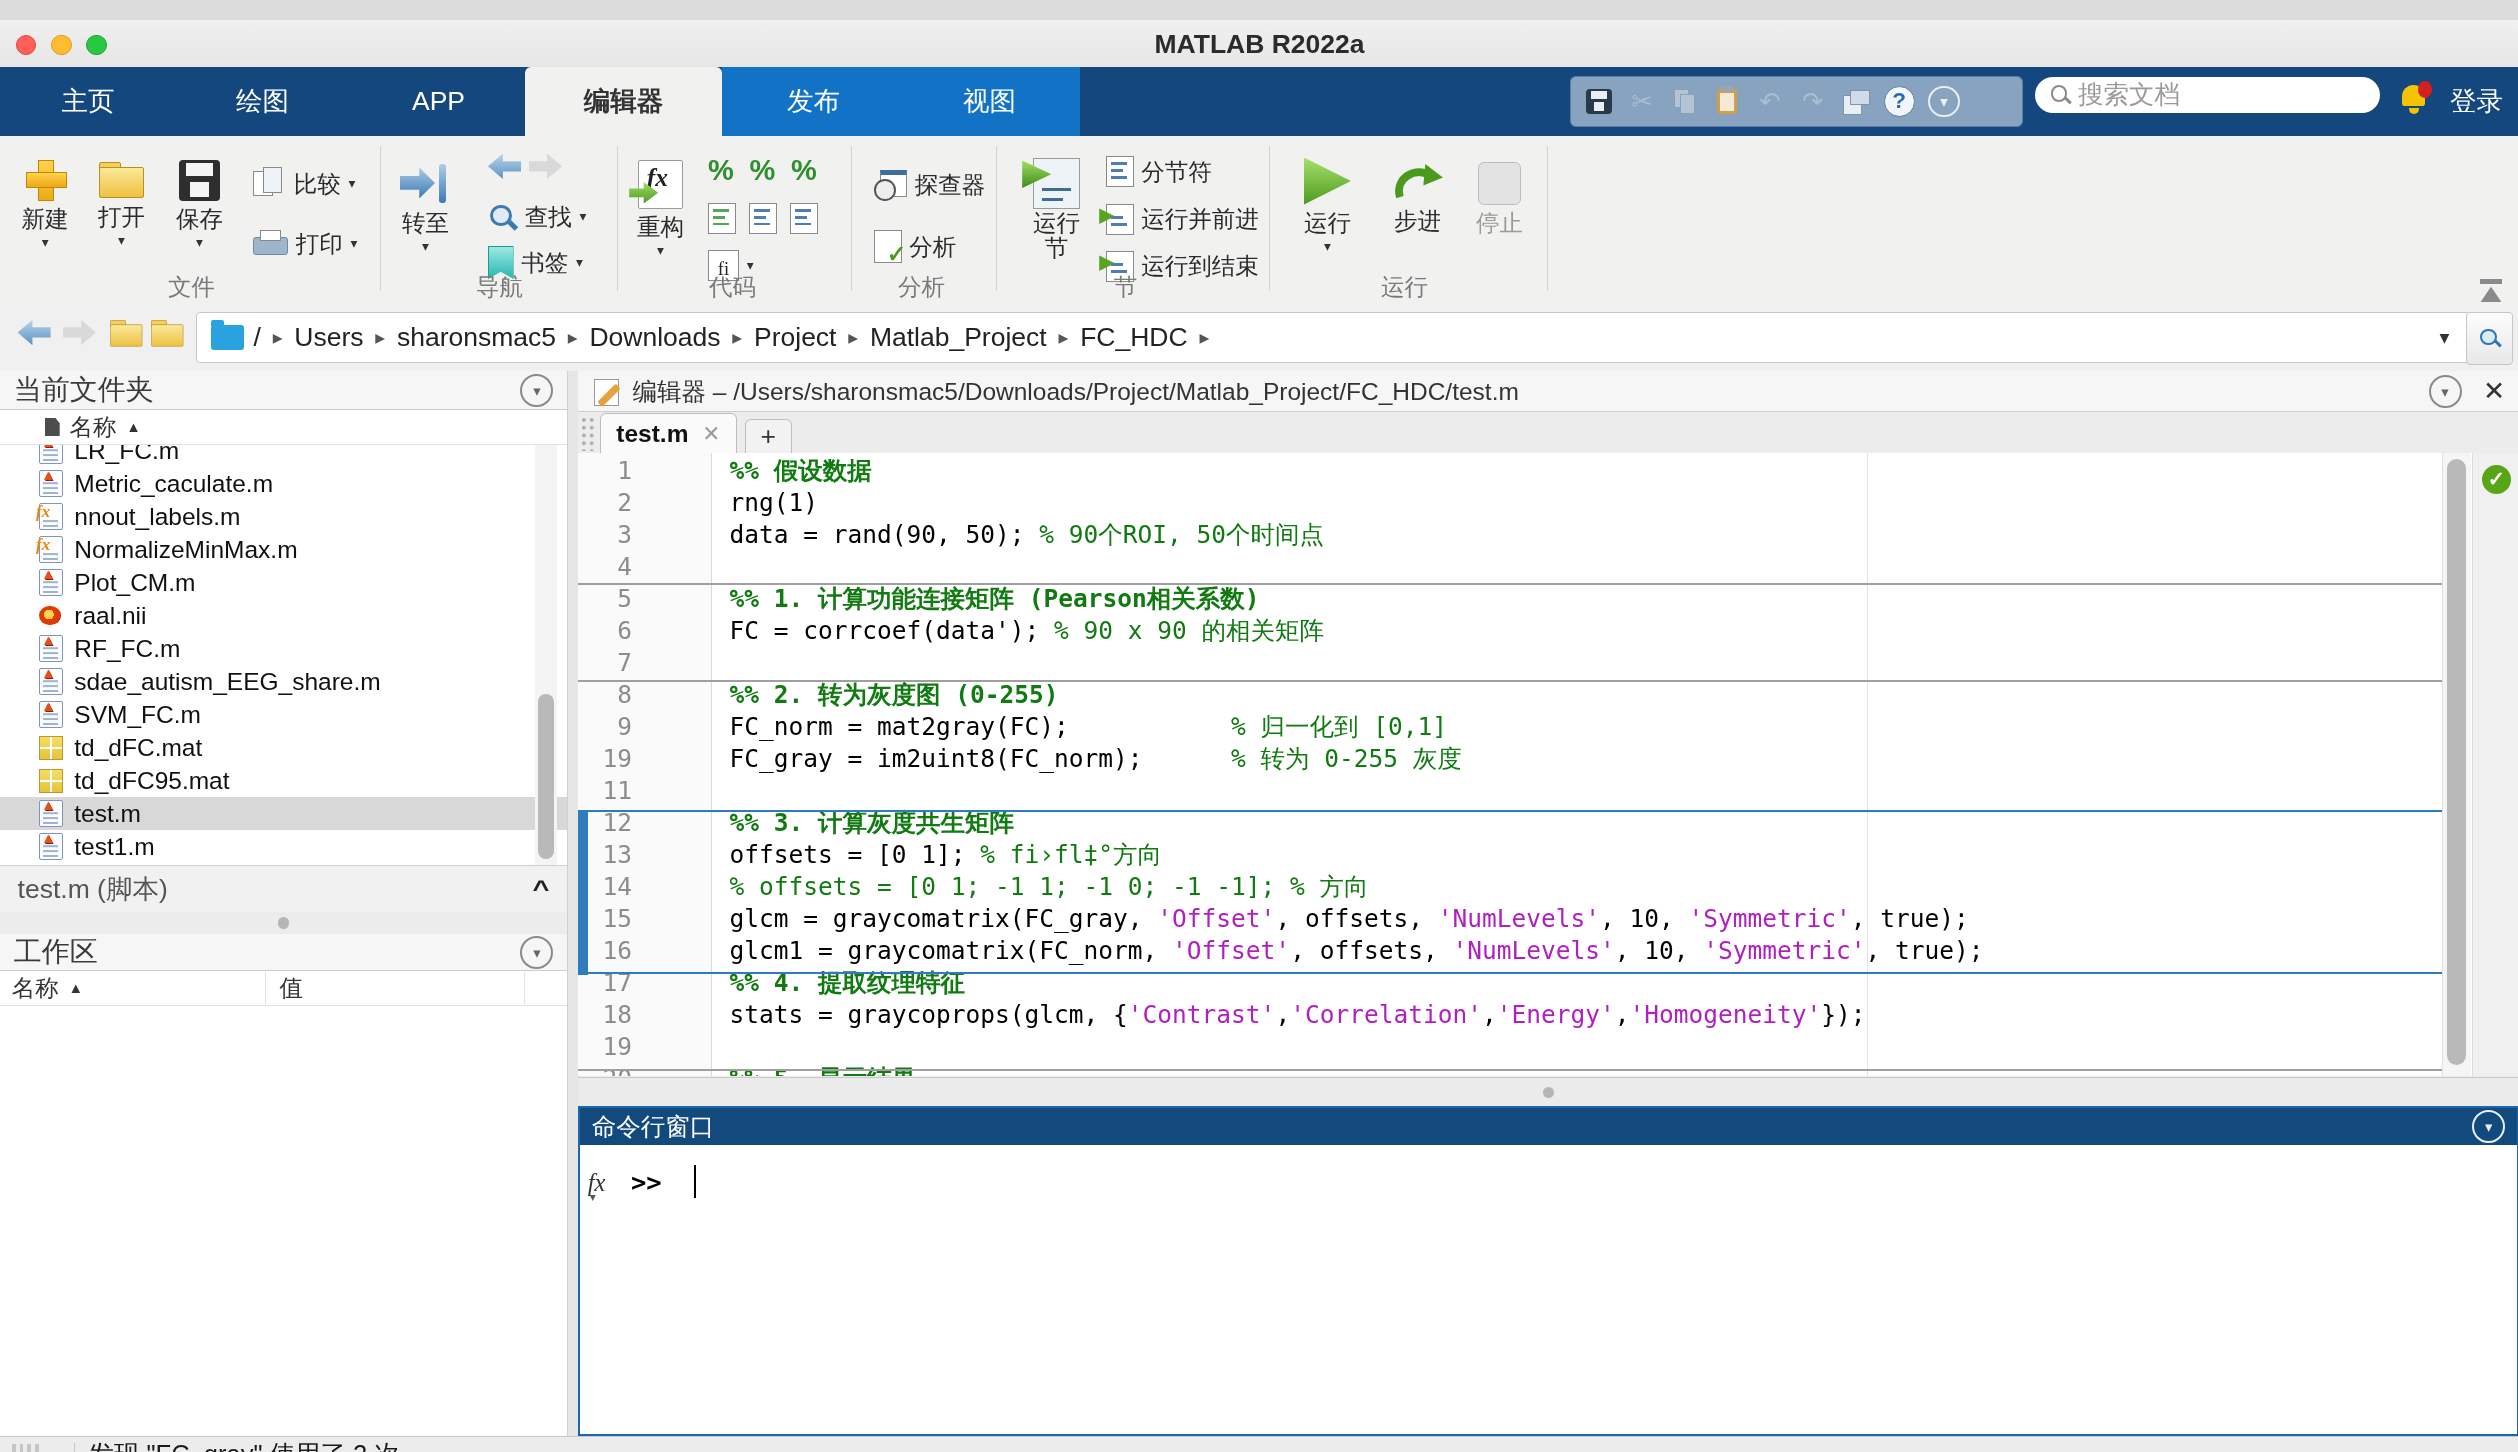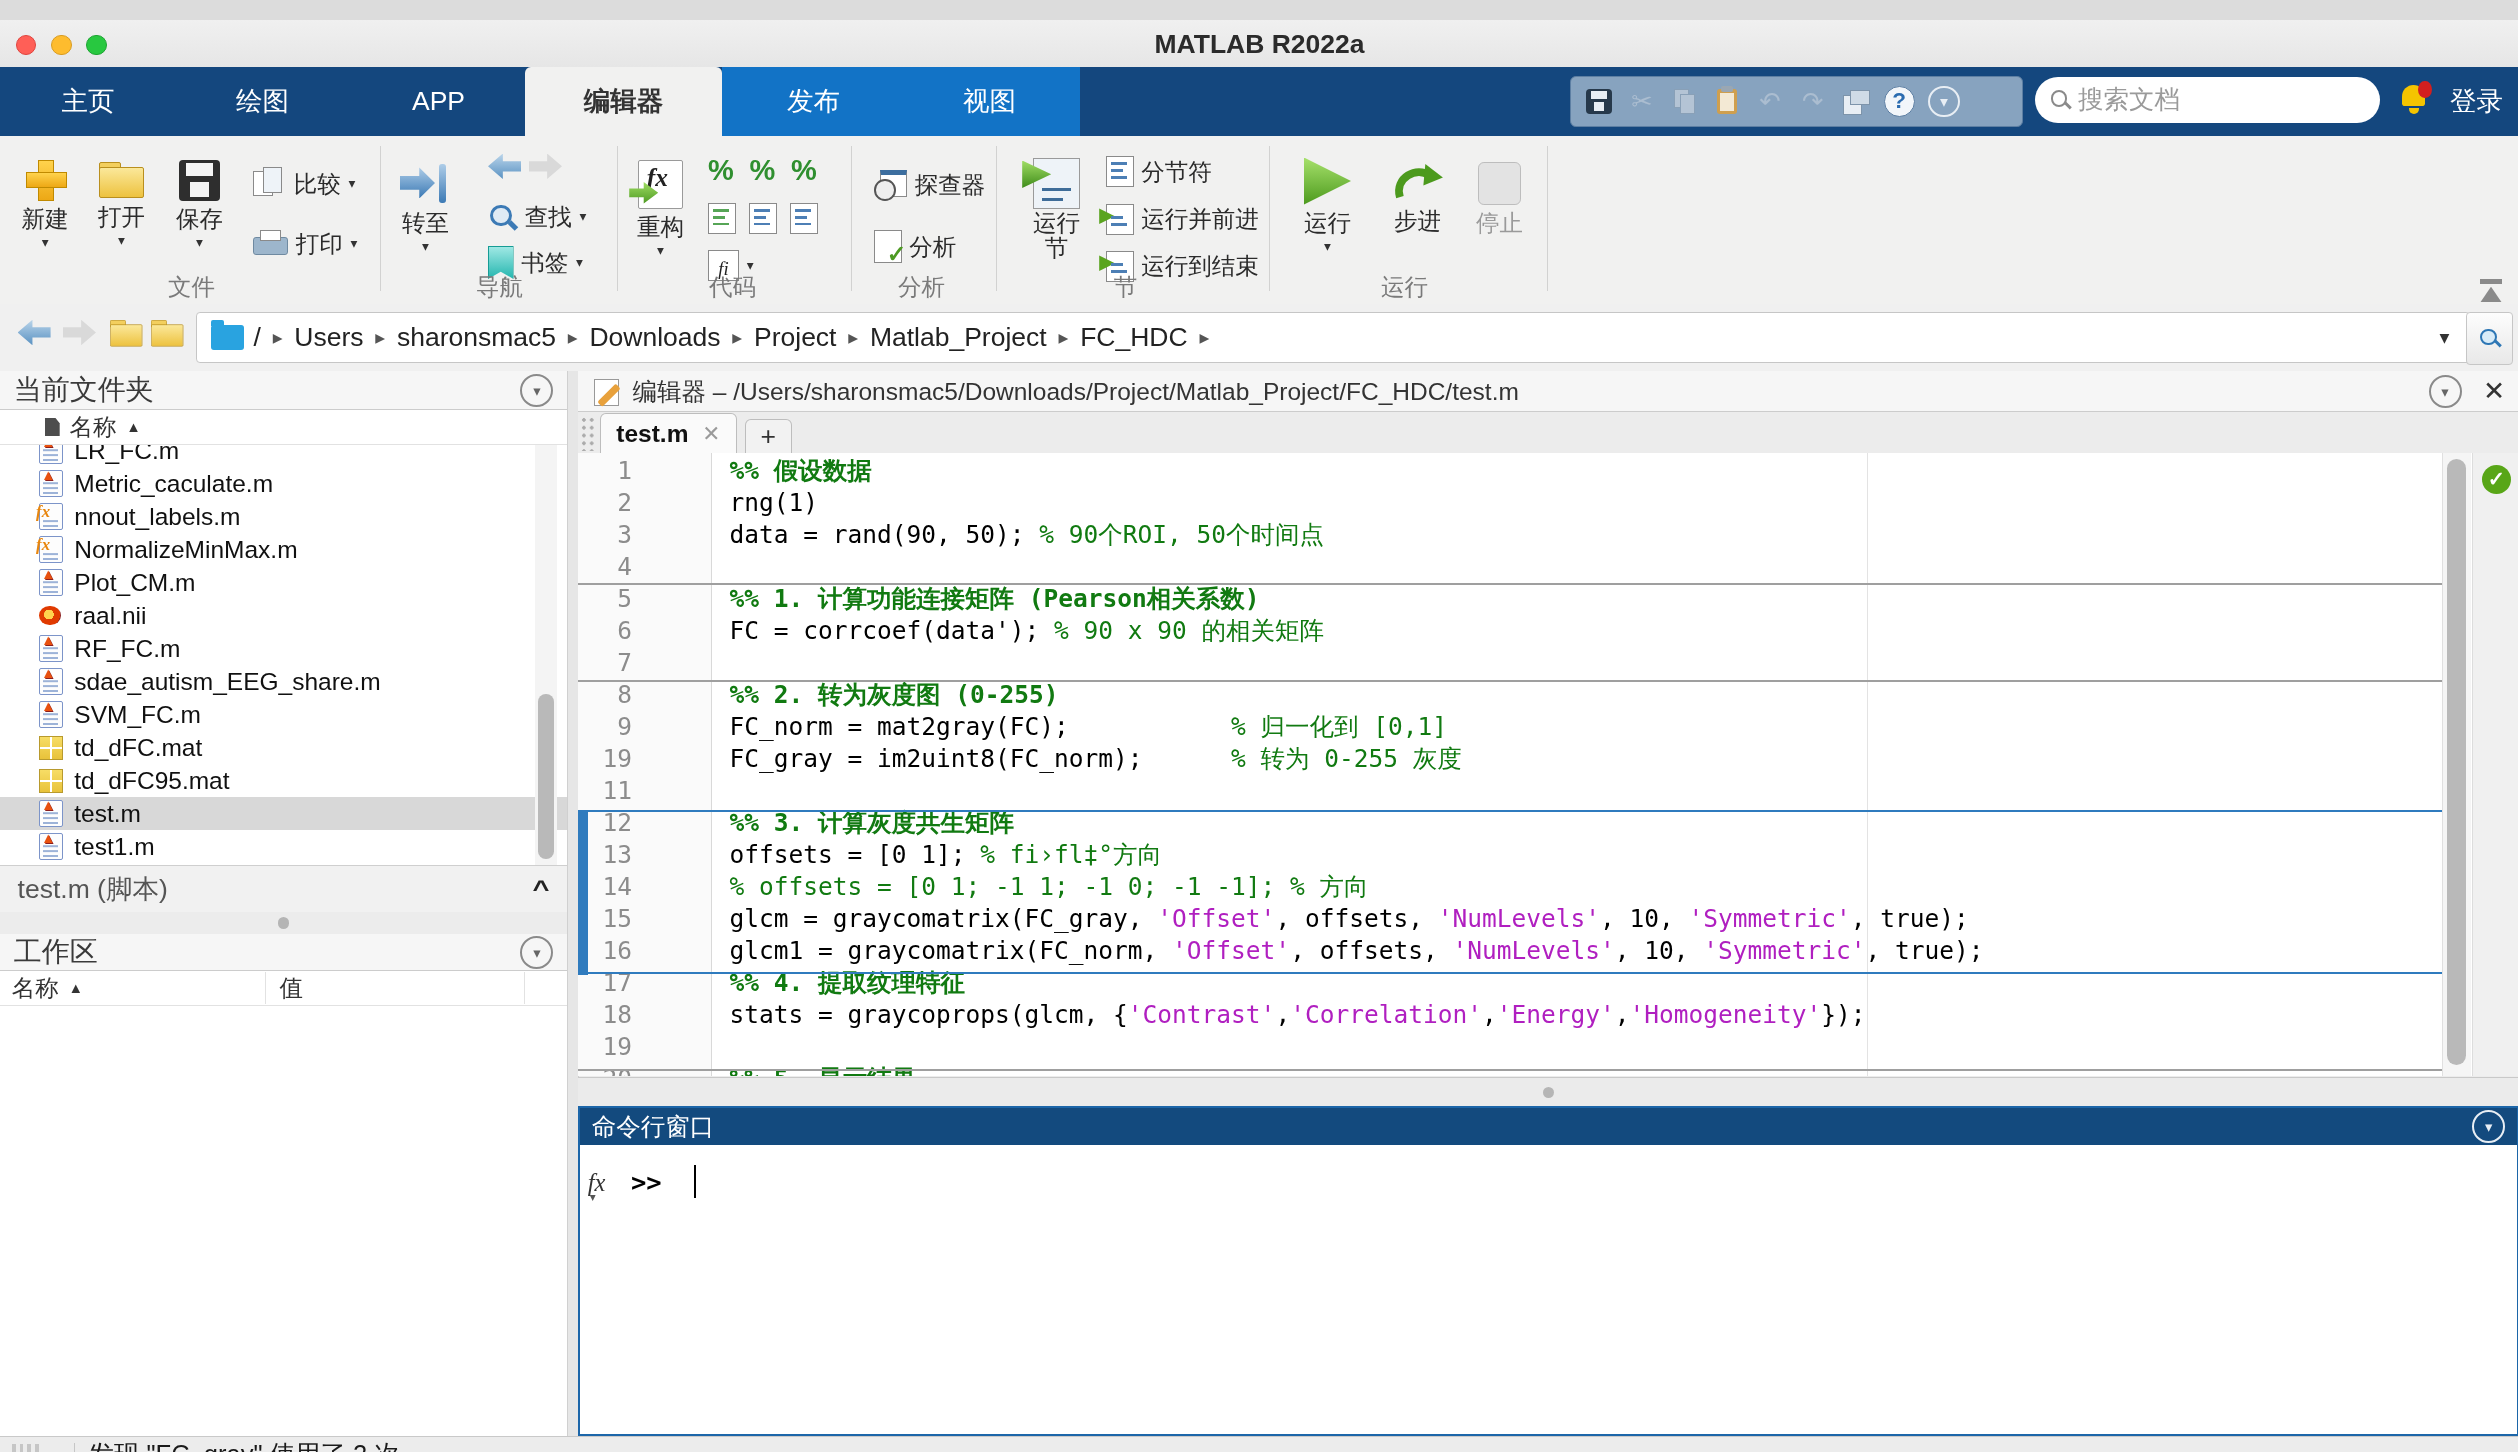--- a/index.html
+++ b/index.html
@@ -27,21 +27,21 @@
   .q-copy:before,.q-copy:after{content:"";position:absolute;width:13.7px;height:17.6px;background:#c3d0dd;border:1px solid #8aa0b5;}
   .q-copy:before{left:0;top:0;} .q-copy:after{left:5.9px;top:5.9px;}
   .q-paste{position:relative;width:19.6px;height:25.5px;background:#cf9f4e;border-radius:2.9px;}
   .q-paste:before{content:"";position:absolute;left:3.9px;top:-2.9px;width:11.8px;height:5.9px;background:#9aa7b3;border-radius:2px;}
   .q-paste:after{content:"";position:absolute;left:2.9px;top:4.9px;width:13.7px;height:17.6px;background:#f3e9d4;}
   .q-win{position:relative;width:25.5px;height:23.5px;}
   .q-win:before{content:"";position:absolute;left:0;top:5.9px;width:17.6px;height:17.6px;background:#e8eef4;border:1px solid #7d94aa;}
   .q-win:after{content:"";position:absolute;left:7.8px;top:0;width:17.6px;height:13.7px;background:#cfdbe6;border:1px solid #7d94aa;}
   .q-help{width:29px;height:29px;border-radius:50%;background:#f2f6fa;color:#2b6cb0;font-weight:bold;font-size:22.5px;display:flex;align-items:center;justify-content:center;border:1px solid #5d7fa3;}
   .q-drop{width:27.4px;height:27.4px;border-radius:50%;border:2px solid #e8eef4;color:#e8eef4;font-size:15.7px;display:flex;align-items:center;justify-content:center;}
-  .searchbox{position:absolute;left:2035px;top:9.8px;width:345px;height:46px;background:#fff;border-radius:23.5px;display:flex;align-items:center;padding:0 15.7px;box-sizing:border-box;gap:7.8px;}
+  .searchbox{position:absolute;left:2035px;top:9.8px;width:345px;height:36px;background:#fff;border-radius:23.5px;display:flex;align-items:center;padding:0 15.7px;box-sizing:border-box;gap:7.8px;}
   .mag{width:19.6px;height:19.6px;position:relative;flex:0 0 auto;}
   .mag:before{content:"";position:absolute;left:0;top:0;width:12.7px;height:12.7px;border:2.9px solid #8a8a8a;border-radius:50%;}
   .mag:after{content:"";position:absolute;left:13.7px;top:13.7px;width:7.8px;height:2.9px;background:#8a8a8a;transform:rotate(45deg);}
   .search-ph{color:#9a9a9a;font-size:25.5px;}
   .bell{position:absolute;left:2399px;top:15.7px;width:29px;height:33px;}
   .bell:before{content:"";position:absolute;left:2.9px;top:2px;width:23.5px;height:21.6px;background:#f5c400;border-radius:11.8px 11.8px 2.9px 2.9px;}
   .bell:after{content:"";position:absolute;left:9.8px;top:25.5px;width:9.8px;height:5.9px;background:#f5c400;border-radius:0 0 4.9px 4.9px;}
   .bell .dot{position:absolute;right:-3.9px;top:-2px;width:13.7px;height:17.6px;background:#d31f1f;border-radius:50%;}
   .signin{position:absolute;left:2450px;top:0;height:69px;line-height:69px;color:#fff;font-size:26.5px;}
   
@@ -80,21 +80,21 @@
   .bm-ic{width:23.5px;height:31px;background:linear-gradient(#9fe8e4,#27b7b0);border:1px solid #169c95;clip-path:polygon(0 0,100% 0,100% 100%,50% 78%,0 100%);}
   .fx-ic{position:relative;width:43px;height:47px;background:#fff;border:1px solid #9a9a9a;border-radius:2px;}
   .fx-ic .fxt{position:absolute;left:7.8px;top:2px;font-family:"Liberation Serif",serif;font-style:italic;font-weight:bold;font-size:25.5px;color:#222;}
   .fx-ic .garr{position:absolute;left:-9.8px;bottom:3.9px;width:29px;height:21.6px;background:linear-gradient(#9fdc63,#4d9a22);clip-path:polygon(0 30%,50% 30%,50% 0,100% 50%,50% 100%,50% 70%,0 70%);}
   .pct{font-size:29px;font-weight:bold;color:#2f8f2f;line-height:29px;}
   .mini-doc{position:relative;width:25.5px;height:29px;background:#fff;border:1px solid #8a8a8a;}
   .mini-doc .l1,.mini-doc .l2,.mini-doc .l3{position:absolute;left:3.9px;height:2.9px;background:#56a556;}
   .mini-doc .l1{top:4.9px;width:15.7px;} .mini-doc .l2{top:11.8px;width:11.8px;} .mini-doc .l3{top:18.6px;width:15.7px;}
   .mini-doc.blue .l1,.mini-doc.blue .l2,.mini-doc.blue .l3{background:#4d7fb5;}
   .mini-doc .gplay{position:absolute;left:-7.8px;top:3.9px;width:15.7px;height:15.7px;background:#5aa41f;clip-path:polygon(0 0,100% 50%,0 100%);}
-  .fi-ic{position:relative;width:29px;height:29px;background:#fff;border:1px solid #8a8a8a;font-family:"Liberation Serif",serif;font-style:italic;font-size:18.6px;color:#222;display:flex;align-items:flex-end;justify-content:center;}
+  .fi-ic{position:relative;width:29px;height:29px;background:#fff;border:1px solid #8a8a8a;font-family:"Liberation Serif",serif;font-size:18.6px;color:#222;display:flex;align-items:flex-end;justify-content:center;}
   .prof-ic{position:relative;width:33px;height:31px;}
   .prof-ic:before{content:"";position:absolute;right:0;top:0;width:25.5px;height:21.6px;background:#fff;border:1px solid #8a8a8a;border-top:5.9px solid #3c6e9f;}
   .prof-ic:after{content:"";position:absolute;left:0;bottom:0;width:17.6px;height:17.6px;background:#eee;border:2px solid #555;border-radius:50%;}
   .ana-ic{position:relative;width:25.5px;height:31px;background:#fff;border:1px solid #8a8a8a;}
   .ana-ic:after{content:"✓";position:absolute;right:-5.9px;bottom:-5.9px;color:#4d9a22;font-weight:bold;font-size:23.5px;}
   .runsec-ic{position:relative;width:45px;height:49px;background:#eef3f8;border:1px solid #9a9a9a;}
   .runsec-ic .p{position:absolute;left:-11.8px;top:2px;width:29px;height:27.4px;background:linear-gradient(#9fdc63,#3f8c1a);clip-path:polygon(0 0,100% 50%,0 100%);}
   .runsec-ic .b1,.runsec-ic .b2{position:absolute;left:7.8px;height:3.9px;background:#3f6d99;}
   .runsec-ic .b1{top:29px;width:29px;} .runsec-ic .b2{top:39px;width:21.6px;}
   .play-big{width:47px;height:47px;background:linear-gradient(#a6e06b,#4c9a1d);clip-path:polygon(0 0,100% 50%,0 100%);}

